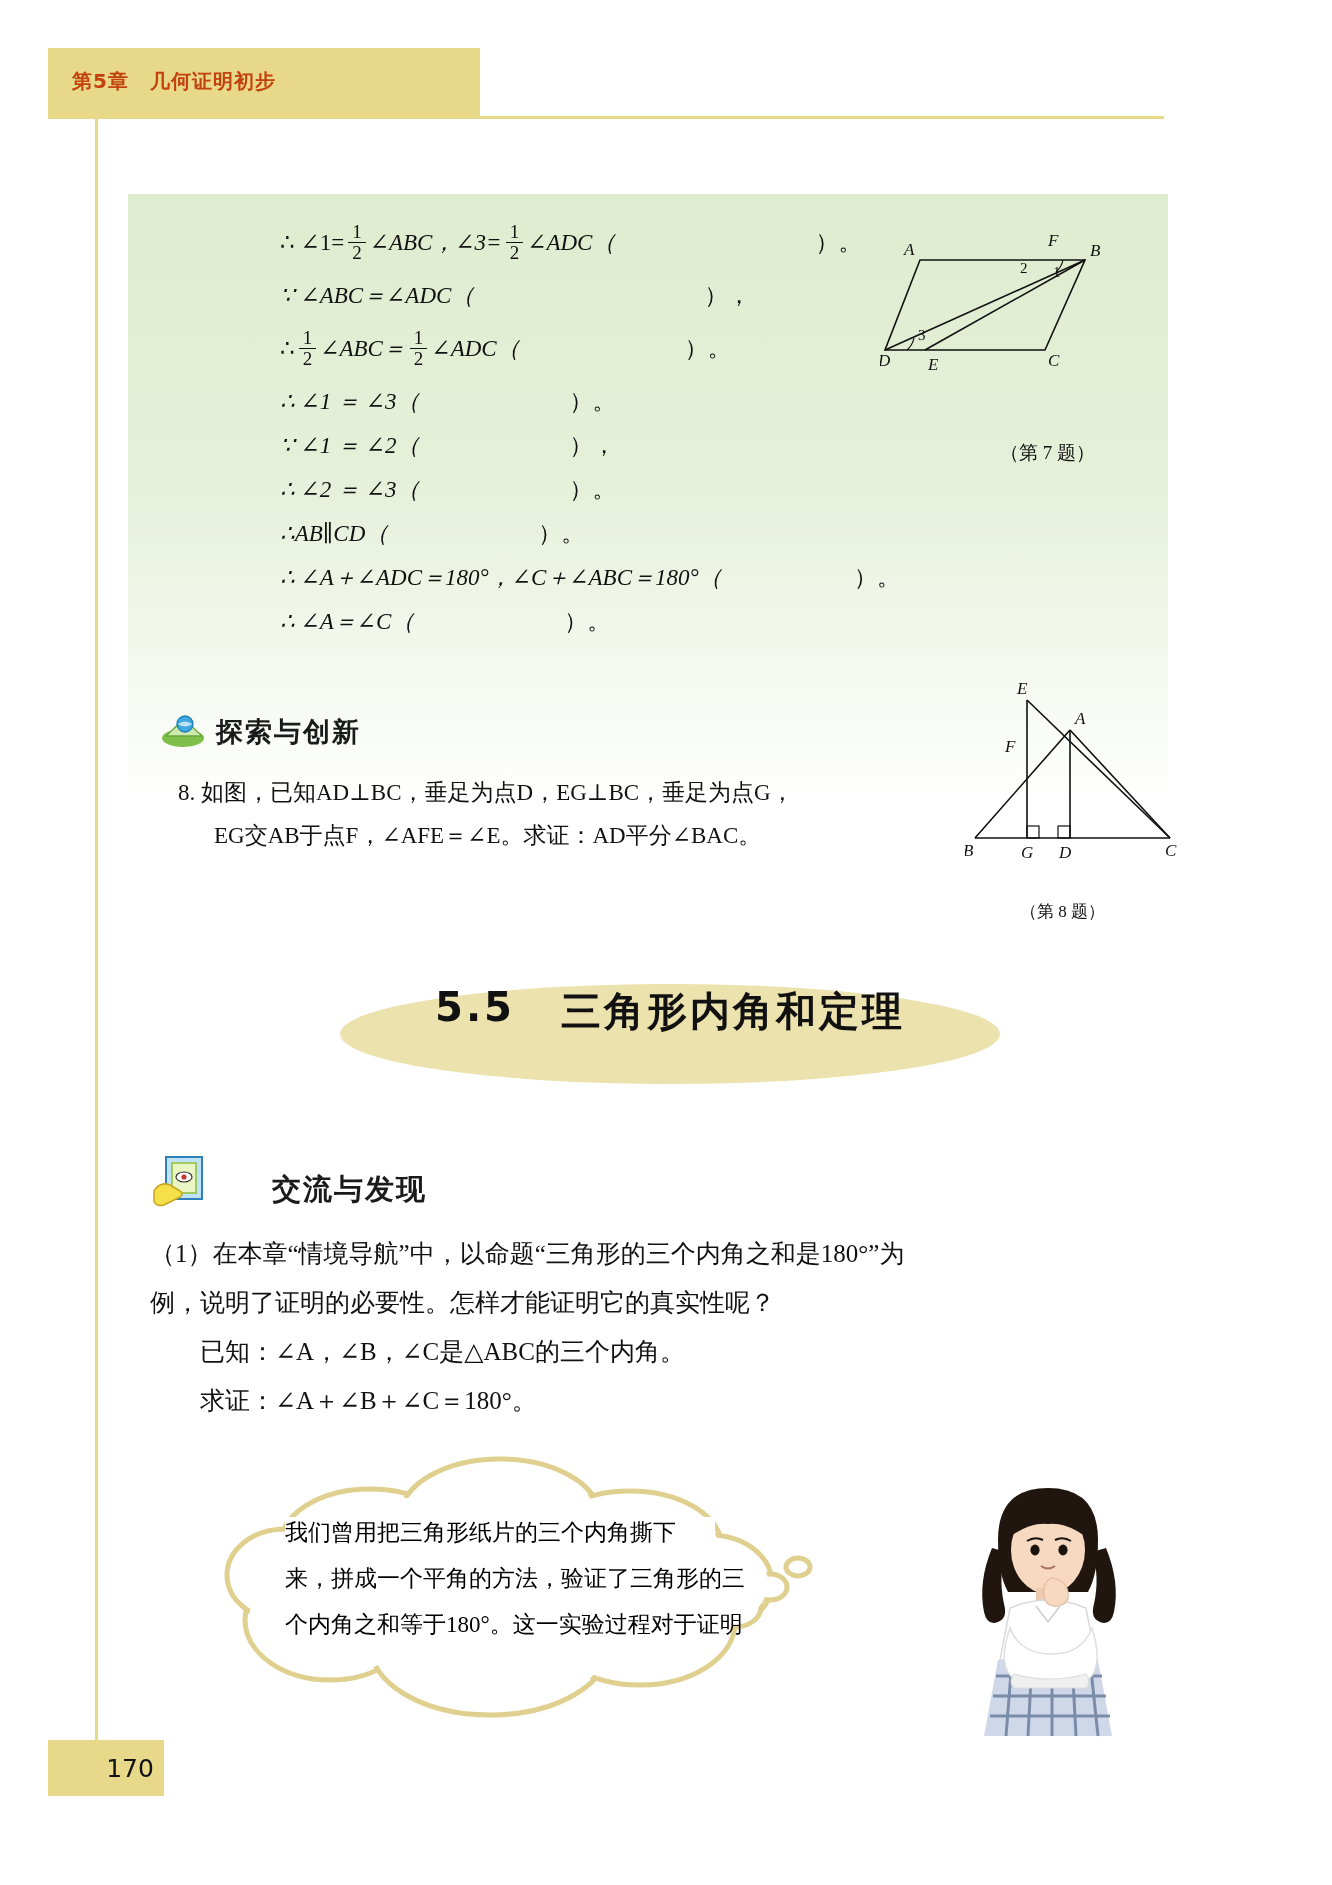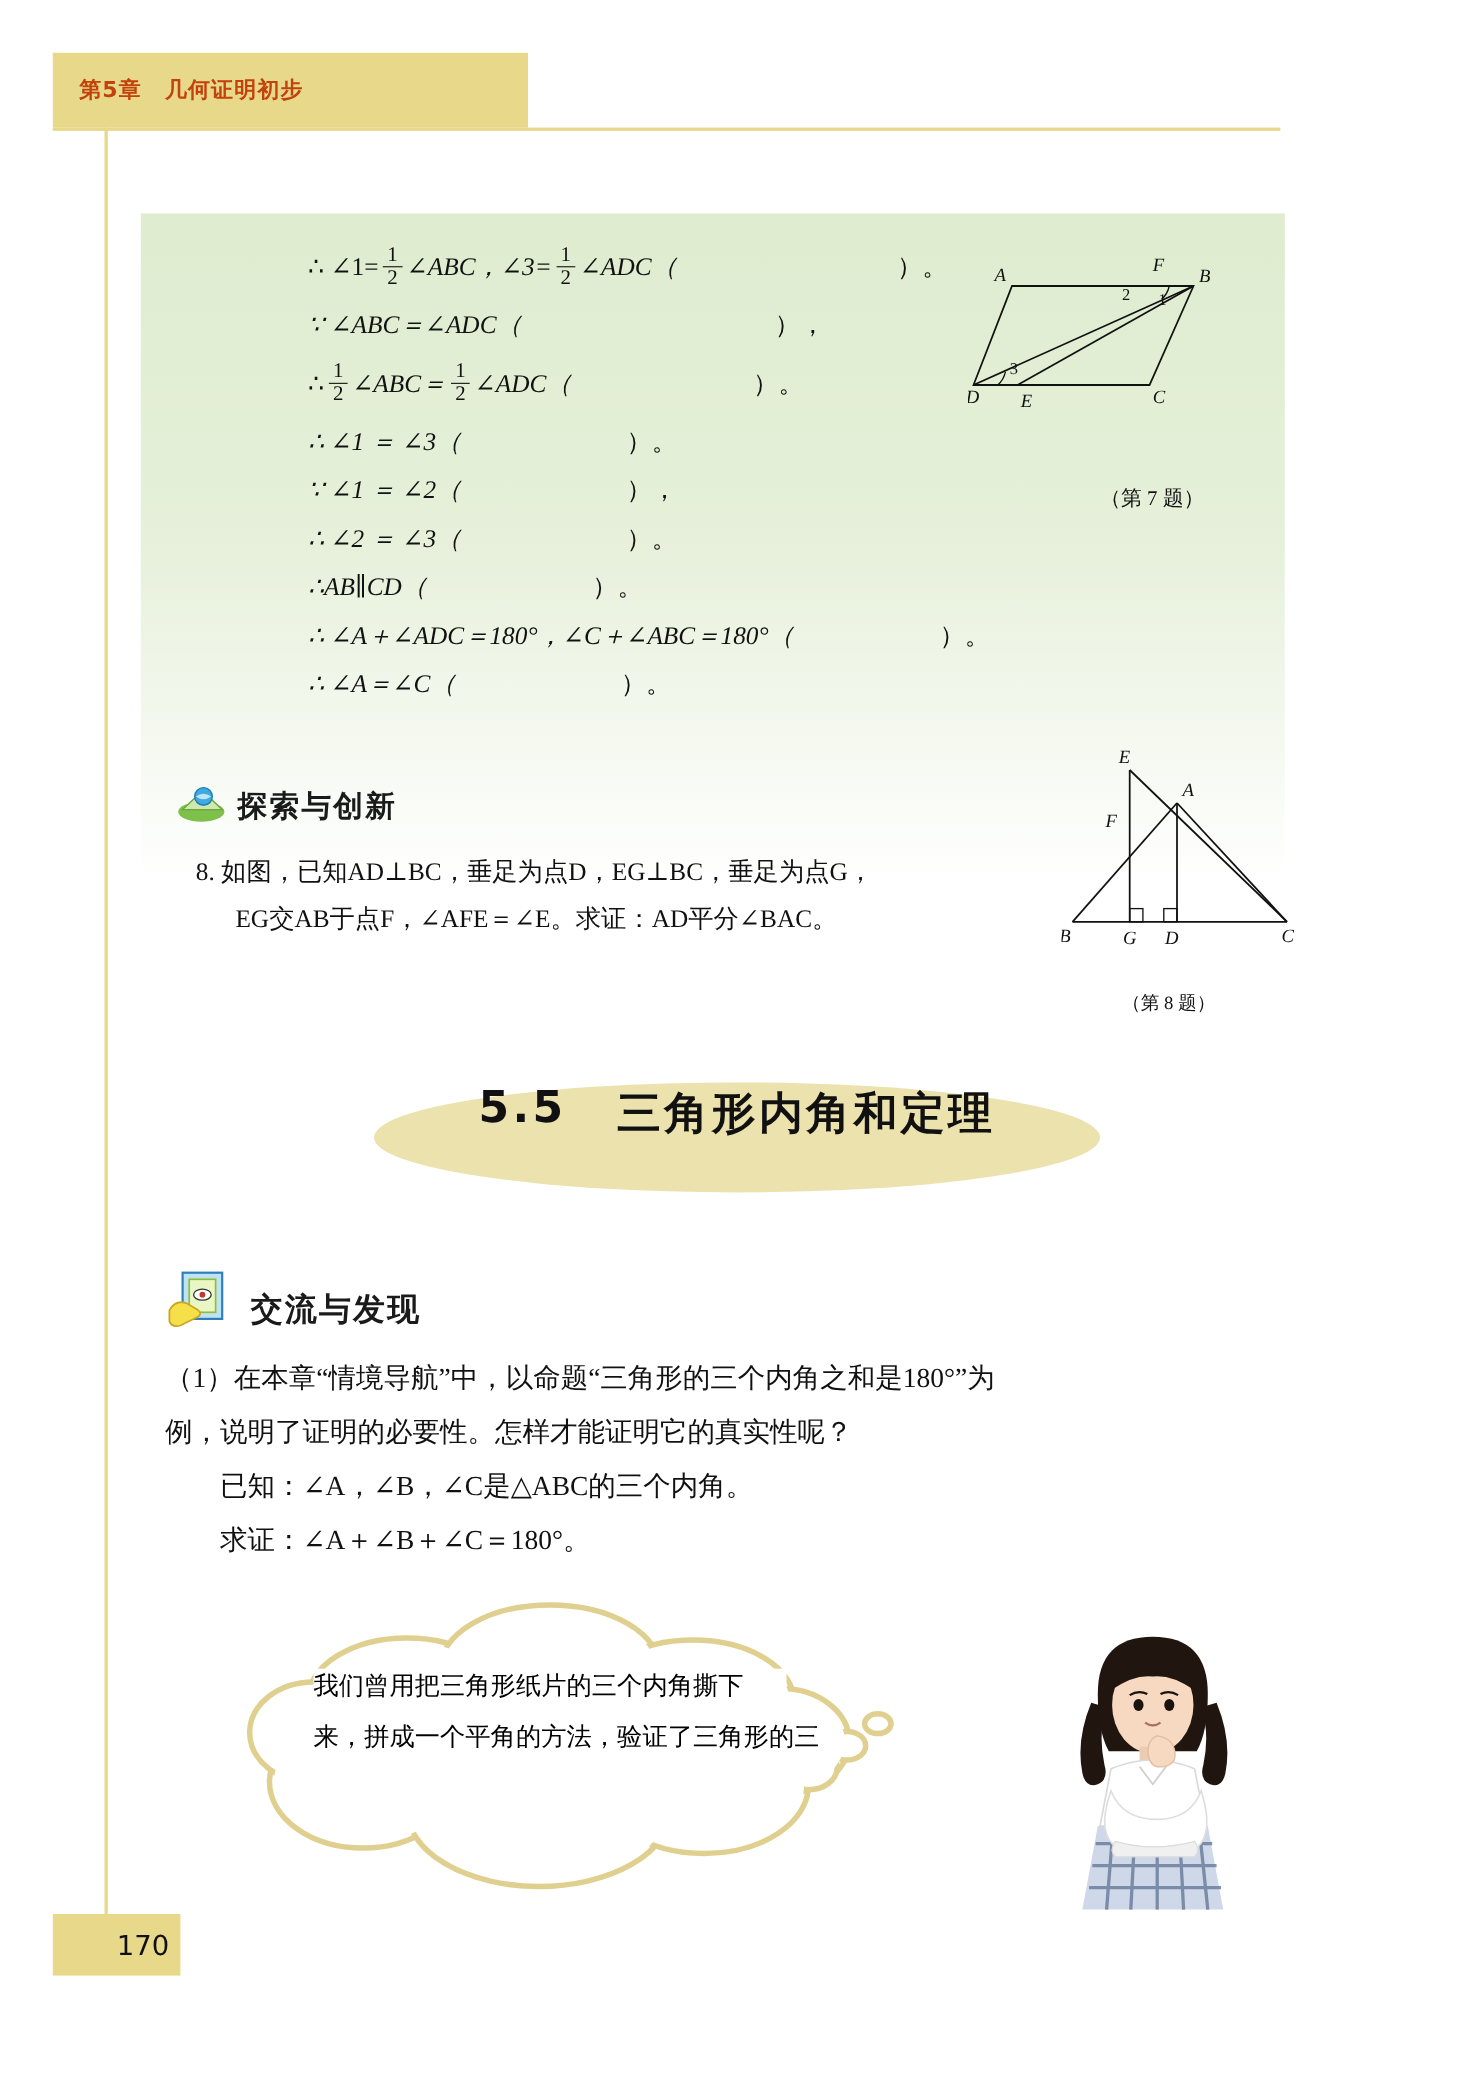--- a/index.html
+++ b/index.html
@@ -66,21 +66,21 @@
     background:#ece2ae;border-radius:50%/50%;
   }
   .oval-text{
     position:absolute;left:340px;top:984px;width:660px;height:100px;
     display:flex;align-items:flex-start;justify-content:center;
     font-size:40px;font-weight:bold;color:#111;letter-spacing:3px;
     font-family:"DejaVu Sans","Liberation Sans",sans-serif;
   }
   
   .discuss{
-    position:absolute;left:150px;top:1155px;display:flex;align-items:center;
+    position:absolute;left:150px;top:1155px;display:flex;align-items:center;gap:44px;
   }
   .discuss .label{
     font-size:29px;font-weight:bold;color:#1a1a1a;margin-left:16px;
     font-family:"DejaVu Sans","Liberation Sans",sans-serif;letter-spacing:2px;
   }
   .body-text{
     position:absolute;left:150px;top:1232px;width:1010px;font-size:25px;
     color:#111;line-height:1.72;
   }
   .body-text p{margin:0 0 6px 0;}
@@ -309,20 +309,21 @@
       <ellipse cx="450" cy="168" rx="91" ry="58"></ellipse>
       <ellipse cx="520" cy="128" rx="58" ry="44"></ellipse>
       <ellipse cx="95" cy="120" rx="54" ry="42"></ellipse>
       <rect x="95" y="62" width="430" height="130"></rect>
     </g>
   </svg>
 </div>
 <div class="cloud-text">
   <div>我们曾用把三角形纸片的三个内角撕下</div>
   <div>来，拼成一个平角的方法，验证了三角形的三</div>
+  <div>个内角之和等于180°。这一实验过程对于证明</div>
 </div>
 
 <div class="girl">
   <svg width="210" height="260" viewBox="0 0 210 260">
 
     <path d="M58 62 q0 -52 50 -52 q50 0 50 52 q0 34 -10 52 l-80 0 q-10 -18 -10 -52 z" fill="#20160f"></path>
 
     <path d="M52 70 q-14 34 -8 64 q3 14 14 10 q10 -4 6 -18 q-6 -28 2 -52 z" fill="#20160f"></path>
     <path d="M166 70 q14 34 8 64 q-3 14 -14 10 q-10 -4 -6 -18 q6 -28 -2 -52 z" fill="#20160f"></path>
 

